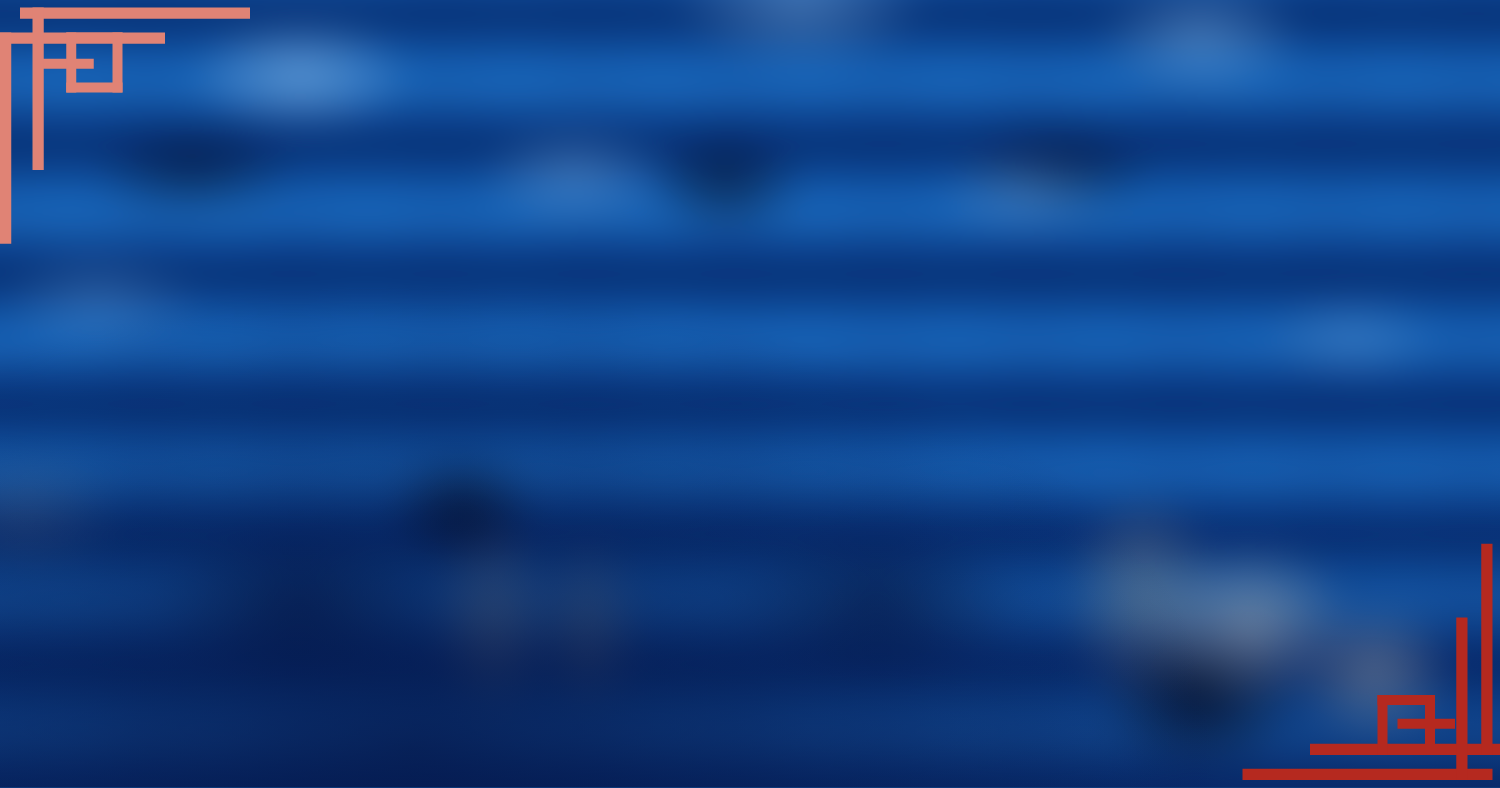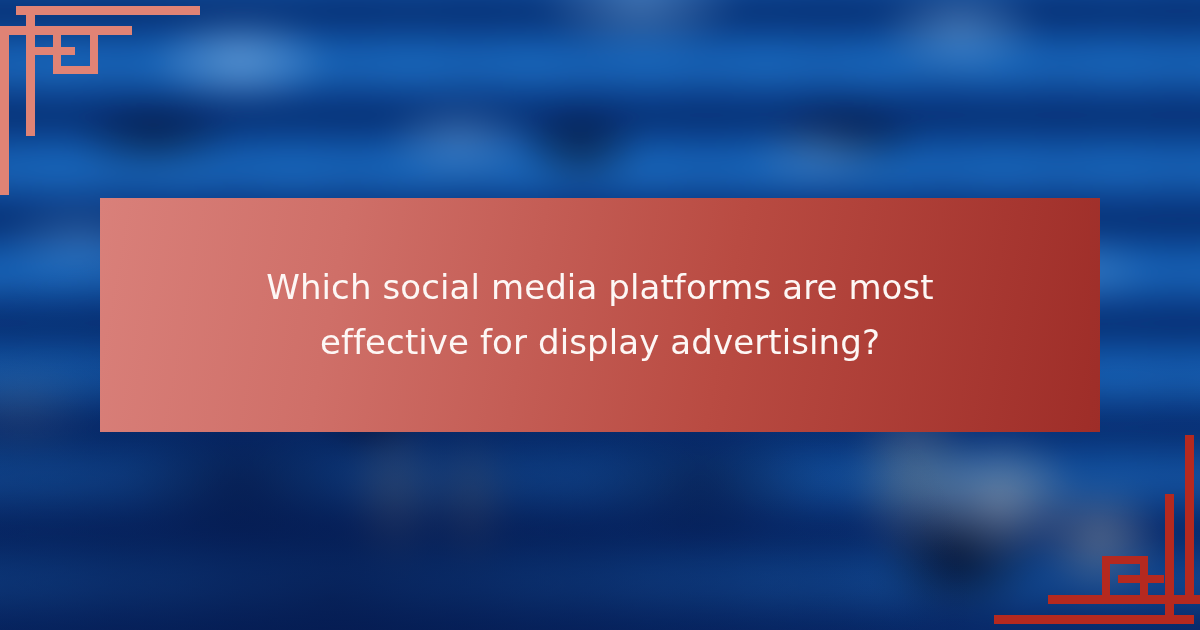--- a/index.html
+++ b/index.html
@@ -145,18 +145,14 @@
 
     <span style="left:132px; bottom:26px; width:46px; height:8px;"></span>
 
     <span style="left:132px; bottom:26px; width:8px; height:48px;"></span>
 
     <span style="left:170px; bottom:26px; width:8px; height:48px;"></span>
 
     <span style="left:132px; bottom:66px; width:46px; height:8px;"></span>
   </div>
 
-  <div class="banner">
-    <div class="banner-text">Which social media platforms are most
-effective for display advertising?</div>
-  </div>
 
 </div>
 
 </body></html>

